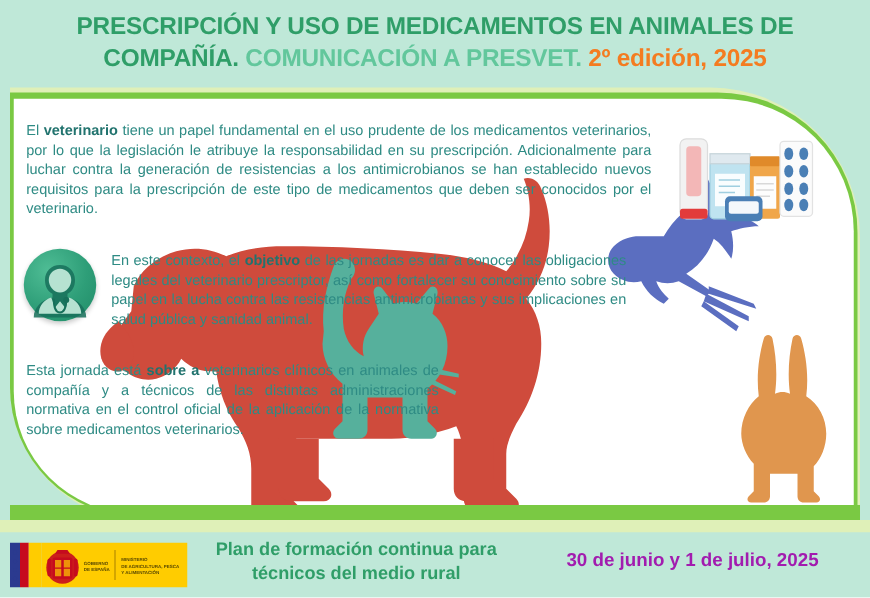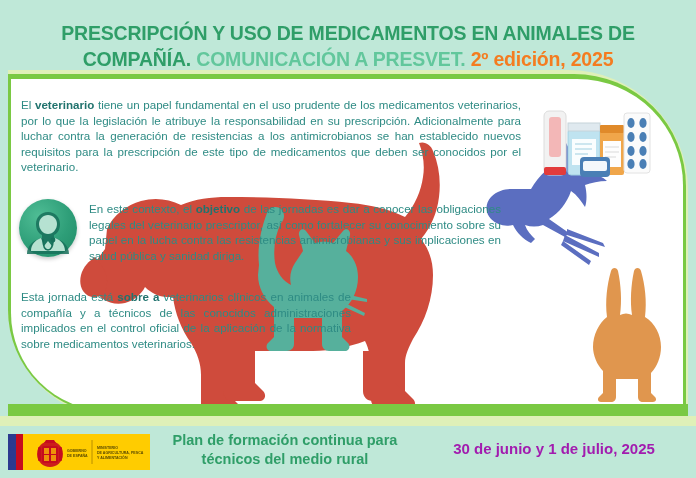--- a/index.html
+++ b/index.html
@@ -12,21 +12,21 @@
     width: 696px;
     height: 478px;
     overflow: hidden;
     background: #bfe8d8;
     font-family: "Liberation Sans", sans-serif;
   }
 
   
   .title-band {
     position: absolute;
-    left: 0; top: 12px;
+    left: 0; top: 0;
     width: 696px;
     height: 70px;
     text-align: center;
     padding-top: 8px;
     box-sizing: border-box;
   }
   .title-line {
     font-weight: bold;
     font-size: 19.5px;
     letter-spacing: -0.2px;
@@ -242,25 +242,25 @@
             <path d="M22 39 c-6 2 -10 7 -10 13 l34 0 c0 -6 -4 -11 -10 -13 l-3 8 l-4 -5 l-4 5z"></path>
           </g>
           <g fill="none" stroke="#17705a" stroke-width="1.6">
             <path d="M24 40 c0 7 2 11 5 11 c3 0 5 -4 5 -9"></path>
             <circle cx="34" cy="41" r="2.4" fill="#17705a" stroke="none"></circle>
           </g>
         </svg>
       </div>
 
       <div class="para" id="para2">
-        <span>En este contexto,  el </span><b>objetivo</b><span> de las jornadas es dar a conocer las obligaciones legales del veterinario prescriptor, así como fortalecer su conocimiento sobre su papel en la lucha contra las resistencias antimicrobianas y sus implicaciones en salud pública y sanidad diriga.</span>
+        <span>En este contexto,  el </span><b>objetivo</b><span> de las jornadas es dar a conocer las obligaciones legales del veterinario prescriptor, así como fortalecer su conocimiento sobre su papel en la lucha contra las resistencias antimicrobianas y sus implicaciones en salud pública y sanidad animal.</span>
       </div>
 
       <div class="para" id="para3">
-        <span>Esta jornada está </span><b>sobre a</b><span> veterinarios clínicos en animales de compañía y a técnicos de las conocidos administraciones implicados en el control oficial de la aplicación de la normativa sobre medicamentos veterinarios.</span>
+        <span>Esta jornada está </span><b>sobre a</b><span> veterinarios clínicos en animales de compañía y a técnicos de las distintas administraciones normativa en el control oficial de la aplicación de la normativa sobre medicamentos veterinarios.</span>
       </div>
 
       <div class="meds">
         <svg width="116" height="92" viewBox="0 0 116 92" xmlns="http://www.w3.org/2000/svg">
 
           <rect x="6" y="10" width="22" height="64" rx="5" fill="#f2f2f2" stroke="#dcdcdc"></rect>
           <rect x="11" y="16" width="12" height="40" rx="3" fill="#f3b7b7"></rect>
           <rect x="6" y="66" width="22" height="8" rx="2" fill="#e23b3b"></rect>
 
           <rect x="30" y="28" width="32" height="46" rx="3" fill="#bfe3f0" stroke="#9fcfe0"></rect>

